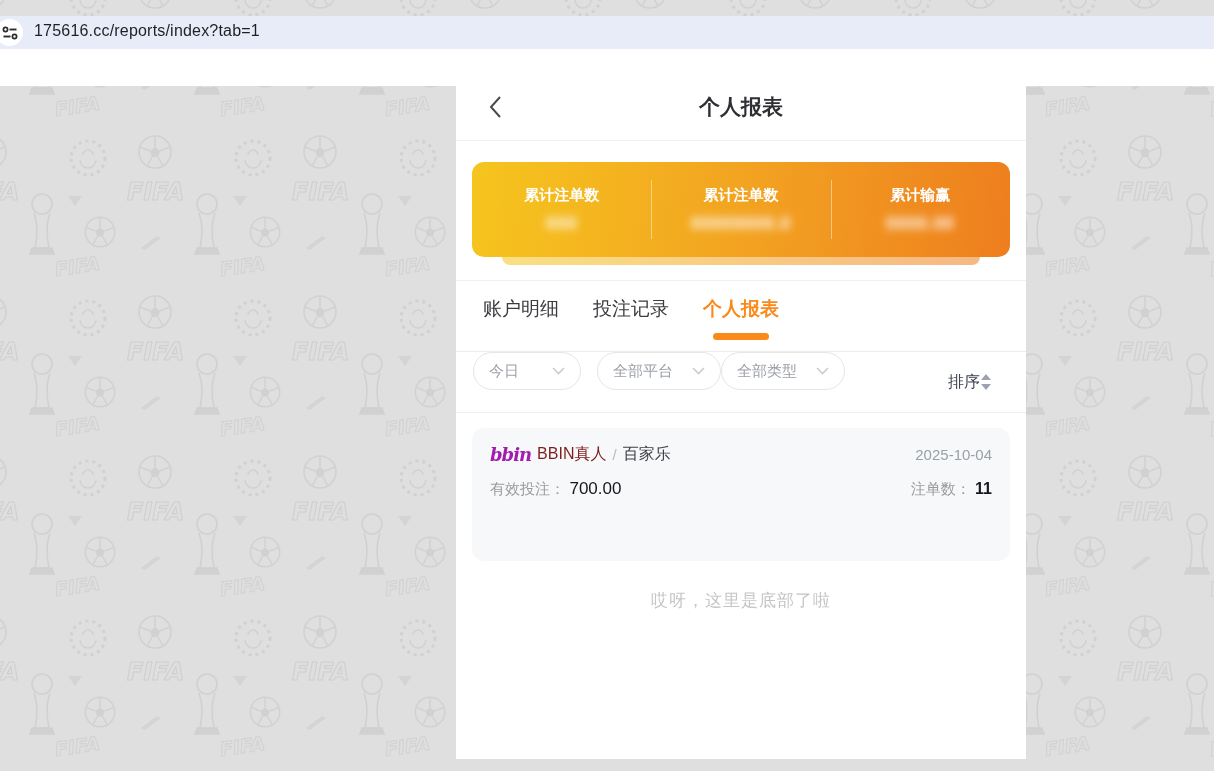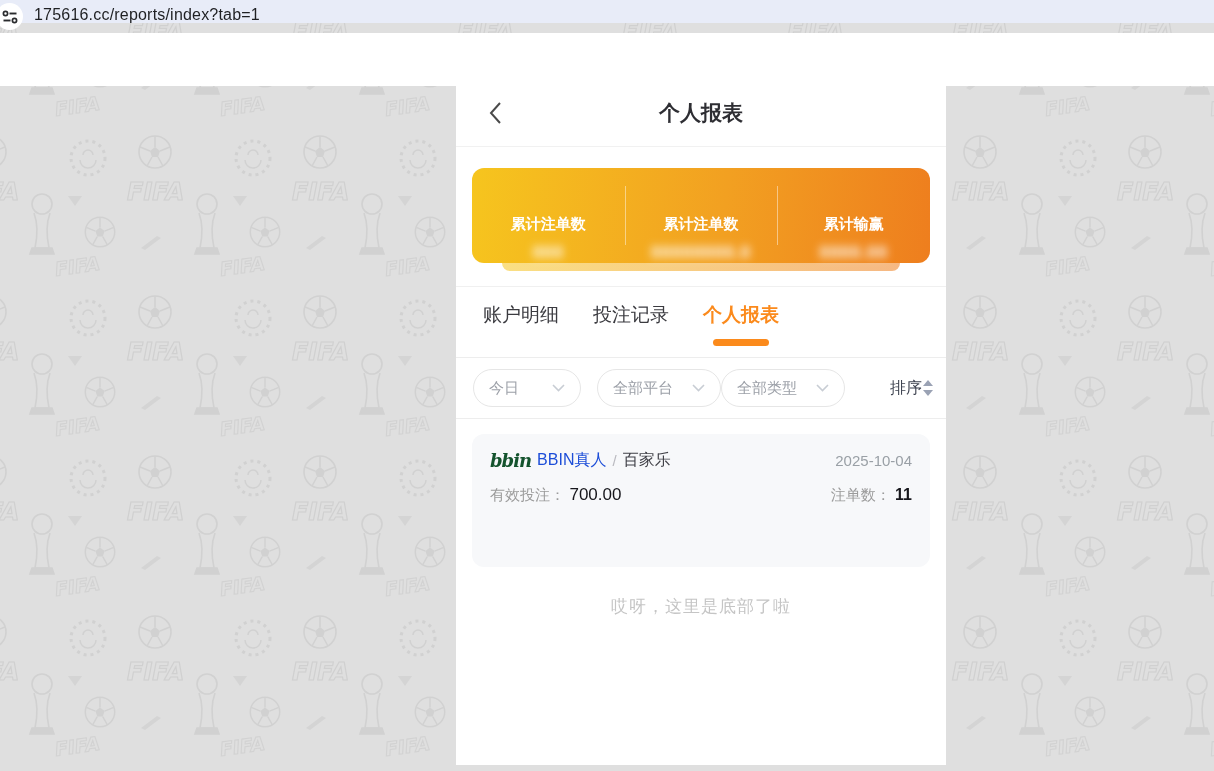--- a/index.html
+++ b/index.html
@@ -3,66 +3,66 @@
 <meta charset="utf-8">
 <style>
   * { margin:0; padding:0; box-sizing:border-box; }
   html,body { width:1214px; height:771px; overflow:hidden; }
   body { font-family:"Liberation Sans","DejaVu Sans",sans-serif; background:#dfdfdf; position:relative; }
 
   
   #bg-pattern { position:absolute; left:0; top:0; width:1214px; height:771px; z-index:0; }
 
   
-  .urlbar { position:absolute; left:0; top:0; width:1214px; height:23px; background:#e8ecf8; z-index:5; display:flex; align-items:center; }
+  .urlbar { position:absolute; left:0; top:16px; width:1214px; height:33px; background:#e8ecf8; z-index:5; display:flex; align-items:center; }
   .site-chip { position:absolute; left:-4px; top:3px; width:27px; height:27px; border-radius:50%; background:#ffffff; display:flex; align-items:center; justify-content:center; }
   .url-text { position:absolute; left:34px; top:6px; font-size:16px; color:#1f2023; letter-spacing:.2px; }
 
   .white-band { position:absolute; left:0; top:33px; width:1214px; height:53px; background:#ffffff; z-index:4; }
 
   
-  .panel { position:absolute; left:456px; top:80px; width:490px; height:685px; background:#ffffff; z-index:6; }
+  .panel { position:absolute; left:456px; top:74px; width:570px; height:685px; background:#ffffff; z-index:6; }
 
   .app-header { position:relative; height:67px; border-bottom:1px solid #f1f1f1; }
   .back-btn { position:absolute; left:24px; top:17px; width:32px; height:32px; display:flex; align-items:center; justify-content:center; cursor:pointer; }
   .app-title { position:absolute; left:0; right:0; top:19px; text-align:center; font-size:21px; font-weight:600; color:#2e2e33; }
 
   
   .summary-section { padding:21px 16px 0 16px; height:140px; border-bottom:1px solid #f0f0f0; }
   .summary-card { position:relative; height:95px; border-radius:12px; background:linear-gradient(96deg,#f6c51e 0%,#f2a021 55%,#ee7e1e 100%); display:flex; align-items:stretch; }
-  .stat-col { flex:1; display:flex; flex-direction:column; align-items:center; justify-content:flex-end; gap:9px; position:relative; }
+  .stat-col { flex:1; display:flex; flex-direction:column; align-items:center; justify-content:center; gap:9px; position:relative; }
   .stat-col + .stat-col::before { content:""; position:absolute; left:0; top:18px; bottom:18px; width:1px; background:rgba(255,255,255,.45); }
   .stat-label { color:#ffffff; font-size:15px; font-weight:700; }
   .stat-value { color:#ffffff; font-size:17px; font-weight:700; filter:blur(4px); opacity:.95; letter-spacing:1px; }
   .summary-shadow { height:8px; margin:0 30px; border-radius:0 0 9px 9px; background:linear-gradient(96deg,rgba(246,197,30,.55),rgba(238,126,30,.55)); }
 
   
   .tabs-row { height:71px; border-bottom:1px solid #ededed; display:flex; gap:34px; padding:15px 0 0 27px; }
   .tab { display:flex; flex-direction:column; align-items:center; font-size:19px; color:#3b3b40; cursor:pointer; }
   .tab .underline { width:56px; height:7px; border-radius:4px; background:transparent; margin-top:11px; }
   .tab.active { color:#fb8a1c; font-weight:700; }
   .tab.active .underline { background:#fb8a1c; }
 
   
-  .filter-row { height:61px; border-bottom:1px solid #ededed; display:flex; align-items:center; padding:0 12px 0 17px; }
+  .filter-row { height:61px; border-bottom:1px solid #ededed; display:flex; padding:0 34px 0 17px; }
   .pill { height:38px; border:1px solid #e6e6e6; border-radius:19px; display:flex; align-items:center; justify-content:space-between; padding:0 15px; color:#9ca0a8; font-size:15px; cursor:pointer; background:#fff; }
   .pill-1 { width:108px; margin-right:16px; }
   .pill-2 { width:124px; margin-right:17px; }
   .pill-3 { width:124px; }
   .sort-wrap { margin-left:auto; display:flex; align-items:center; cursor:pointer; }
   .sort-label { font-size:16px; color:#3e4350; }
 
   
   .list-section { padding:15px 16px 0 16px; }
   .report-card { background:#f7f8fa; border-radius:12px; padding:16px 18px 18px 18px; height:133px; }
   .rc-row { display:flex; justify-content:space-between; align-items:baseline; }
   .rc-head { align-items:center; }
   .rc-left { display:flex; align-items:center; gap:6px; }
-  .provider-logo { font-family:"DejaVu Serif","Liberation Serif",serif; font-style:italic; font-weight:700; font-size:18px; color:#14532d; letter-spacing:-1px; }
-  .provider-name { font-size:16px; color:#1d4ed8; }
+  .provider-logo { font-family:"DejaVu Serif","Liberation Serif",serif; font-style:italic; font-weight:700; font-size:18px; color:#a21caf; letter-spacing:-1px; }
+  .provider-name { font-size:16px; color:#7f1d1d; }
   .slash { font-size:15px; color:#b9b9bf; }
   .game-name { font-size:16px; color:#3f3f46; }
   .rc-date { font-size:15px; color:#9aa0a6; }
   .row2 { margin-top:20px; }
   .row3 { margin-top:14px; }
   .lab { font-size:15px; color:#9b9b9b; }
   .val-green { font-size:17px; color:#3fae5e; }
   .val-dark { font-size:17px; color:#17171c; font-weight:500;margin-top:36px; }
   .val-dark-sm { font-size:16px; color:#17171c; font-weight:700; }
 

